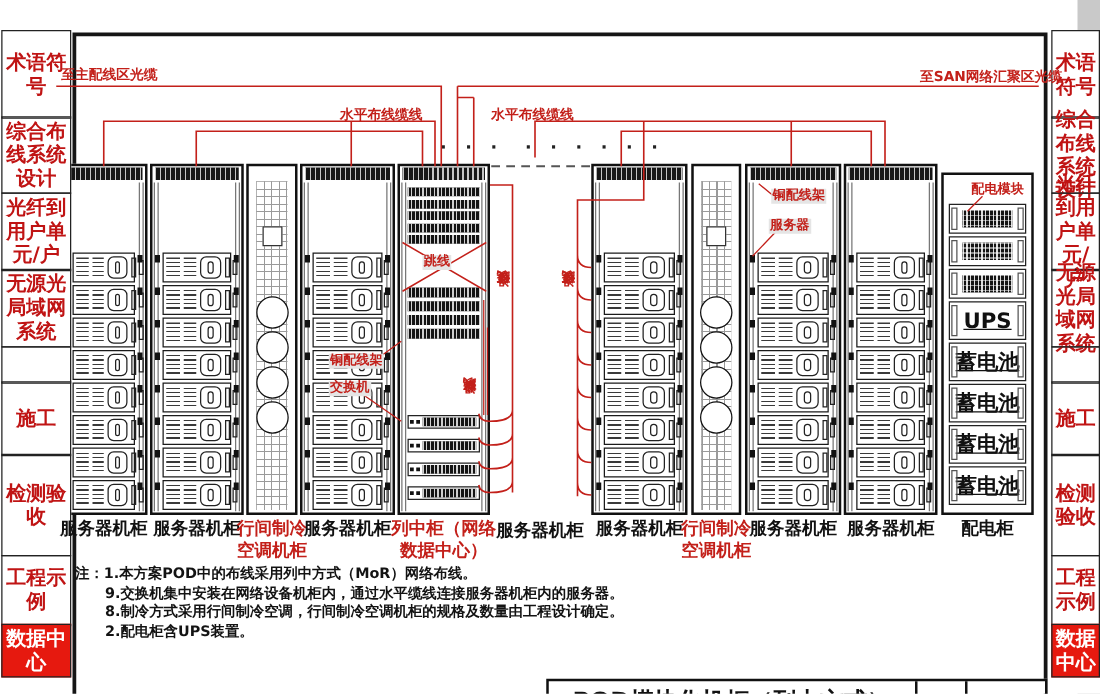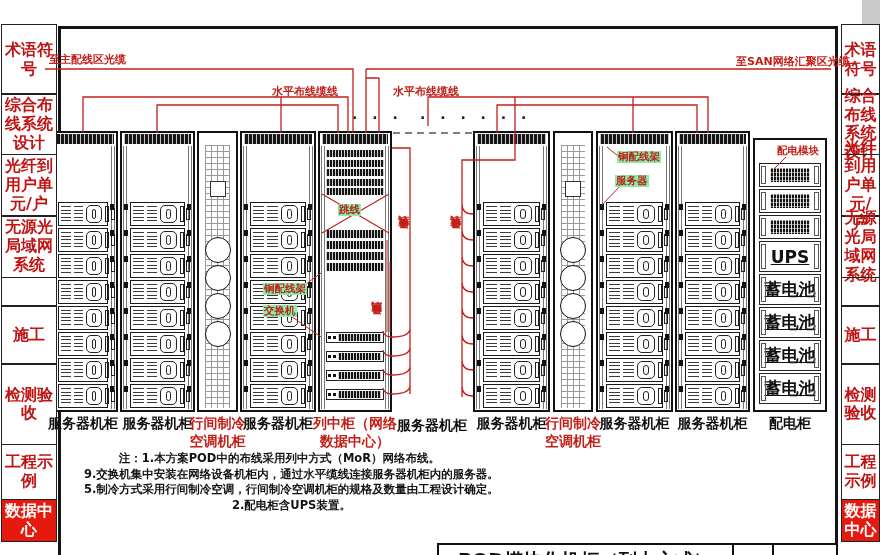--- a/index.html
+++ b/index.html
@@ -69,30 +69,30 @@
                        repeating-linear-gradient(rgba(255,255,255,.5) 0 1px, transparent 1px 4px); }
   .ptext { display:flex; align-items:center; justify-content:center; height:100%;
            font-size:17px; font-weight:600; color:#111;text-decoration:underline; }
 
   
   .racklabel { position:absolute; top:415px; text-align:center; font-size:14px; font-weight:600;
                color:#111; line-height:1.25; z-index:3; white-space:nowrap; }
   .racklabel.red2 { color:#c3201a; }
   .tl { position:absolute; color:#c3201a; font-size:11px; font-weight:600; z-index:6; white-space:nowrap; }
   .u { }
-  .ann { position:absolute; color:#c3201a; font-size:10.5px; font-weight:600; background:#86efac;
+  .ann { position:absolute; color:#c3201a; font-size:10.5px; font-weight:600; background:#e5e5e5;
          padding:0 1px; z-index:6; line-height:1.1; white-space:nowrap; }
   .vlab { position:absolute; writing-mode:vertical-rl; transform:rotate(180deg); color:#c3201a;
           font-size:10.5px; font-weight:600; z-index:6; letter-spacing:1px; }
   .dots { position:absolute; font-size:14px; font-weight:700; letter-spacing:5px; color:#222; z-index:4; }
 
   
   .notes { position:absolute; left:60px; top:451px; font-size:11.5px; font-weight:600; color:#131313;
            line-height:15.6px; z-index:3; }
-  .note-line { white-space:nowrap;text-align:center; }
+  .note-line { white-space:nowrap; }
   .note-line.ind { margin-left:24px; }
 
   
   .title-block { position:absolute; left:437px; top:543px; width:401px; height:55px;
                  border:2.5px solid #111; background:#fff; z-index:7; }
   .tb-div { position:absolute; top:0; bottom:0; border-left:2px solid #111; }
   .tb-title { position:absolute; left:0; width:293px; top:3px; text-align:center;
               font-size:19px; font-weight:700; color:#111; white-space:nowrap; }
 
   svg.cables { position:absolute; left:0; top:0; z-index:5; pointer-events:none; }
@@ -658,21 +658,21 @@
       </div>
       <div class="racklabel" style="left: 737px; width: 106px;">
         <div>配电柜</div>
       </div>
       <div class="racklabel" style="left: 392px; width: 80px; top: 417px;">服务器机柜</div>
     </div>
 
   <div class="notes">
       <div class="note-line">注：1.本方案POD中的布线采用列中方式（MoR）网络布线。</div>
       <div class="note-line ind">9.交换机集中安装在网络设备机柜内，通过水平缆线连接服务器机柜内的服务器。</div>
-      <div class="note-line ind">5.制冷方式采用行间制冷空调，行间制冷空调机柜的规格及数量由工程设计确定。</div>
+      <div class="note-line ind">8.制冷方式采用行间制冷空调，行间制冷空调机柜的规格及数量由工程设计确定。</div>
       <div class="note-line ind">2.配电柜含UPS装置。</div>
     </div>
 
   <div class="title-block">
     <div class="tb-title">POD模块化机柜（列中方式）</div>
     <div class="tb-div" style="left:293px;"></div>
     <div class="tb-div" style="left:333px;"></div>
   </div>
 
 </div>

